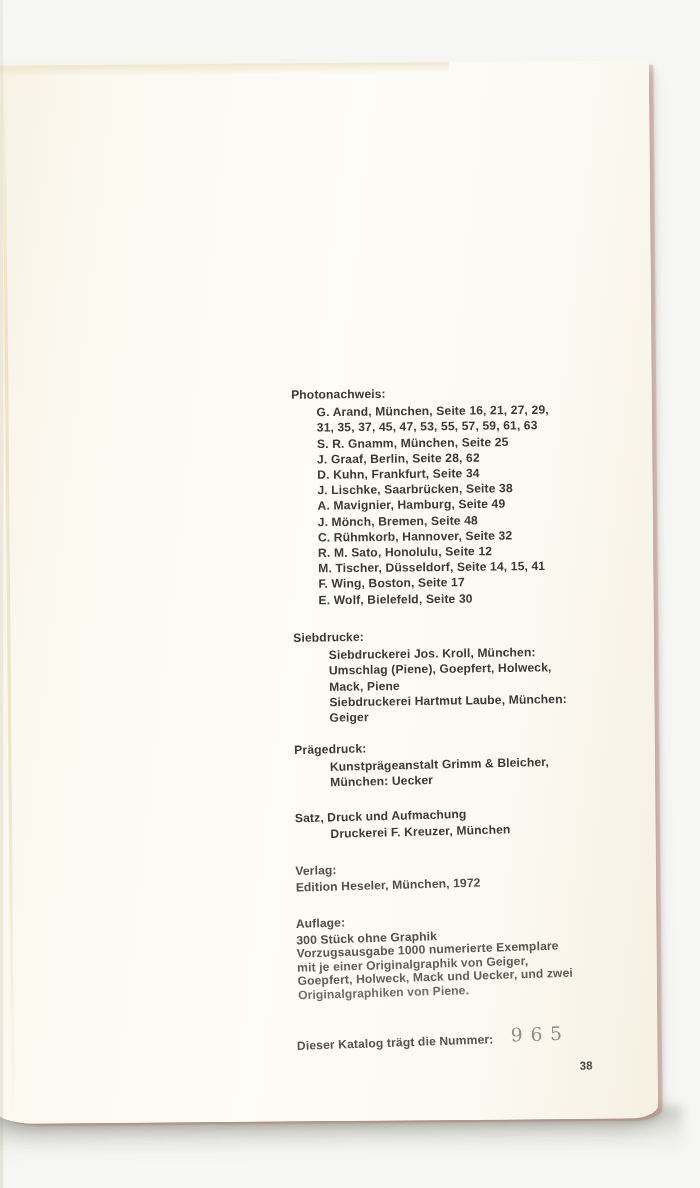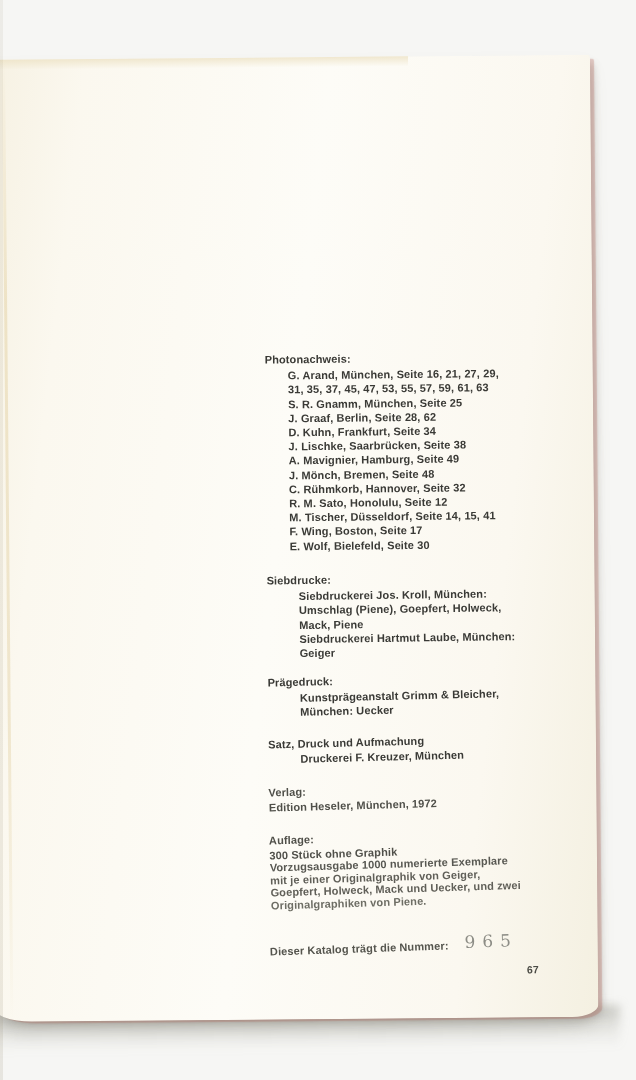--- a/index.html
+++ b/index.html
@@ -174,14 +174,14 @@
       </div>
     </section>
 
     <div class="footer-row r7 m-footer">
       <span class="flabel">Dieser Katalog trägt die Nummer:</span>
       <span class="stamp">965</span>
     </div>
 
   </div>
 
-  <div class="page-number">67</div>
+  <div class="page-number">38</div>
 </div>
 
 </body></html>

